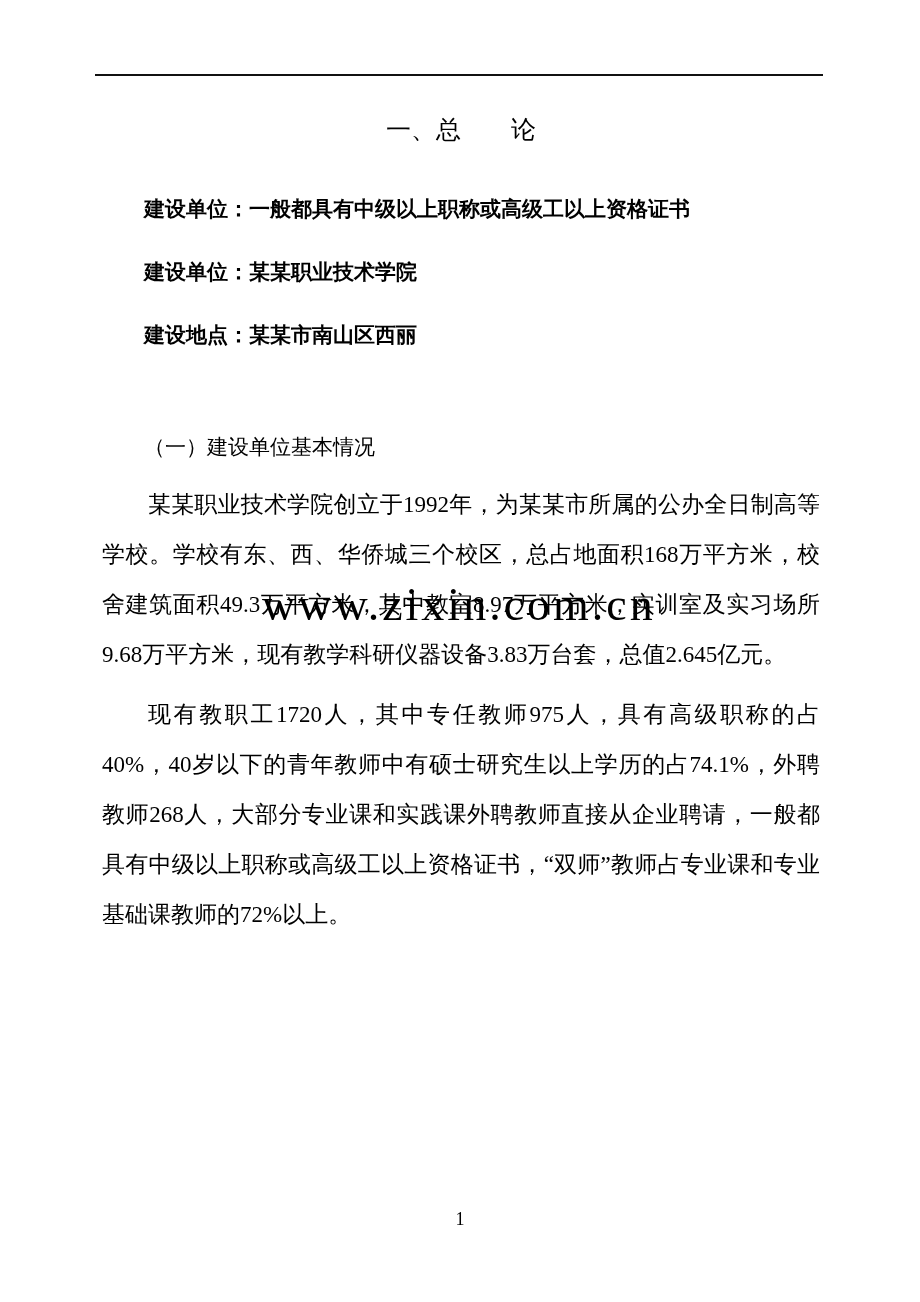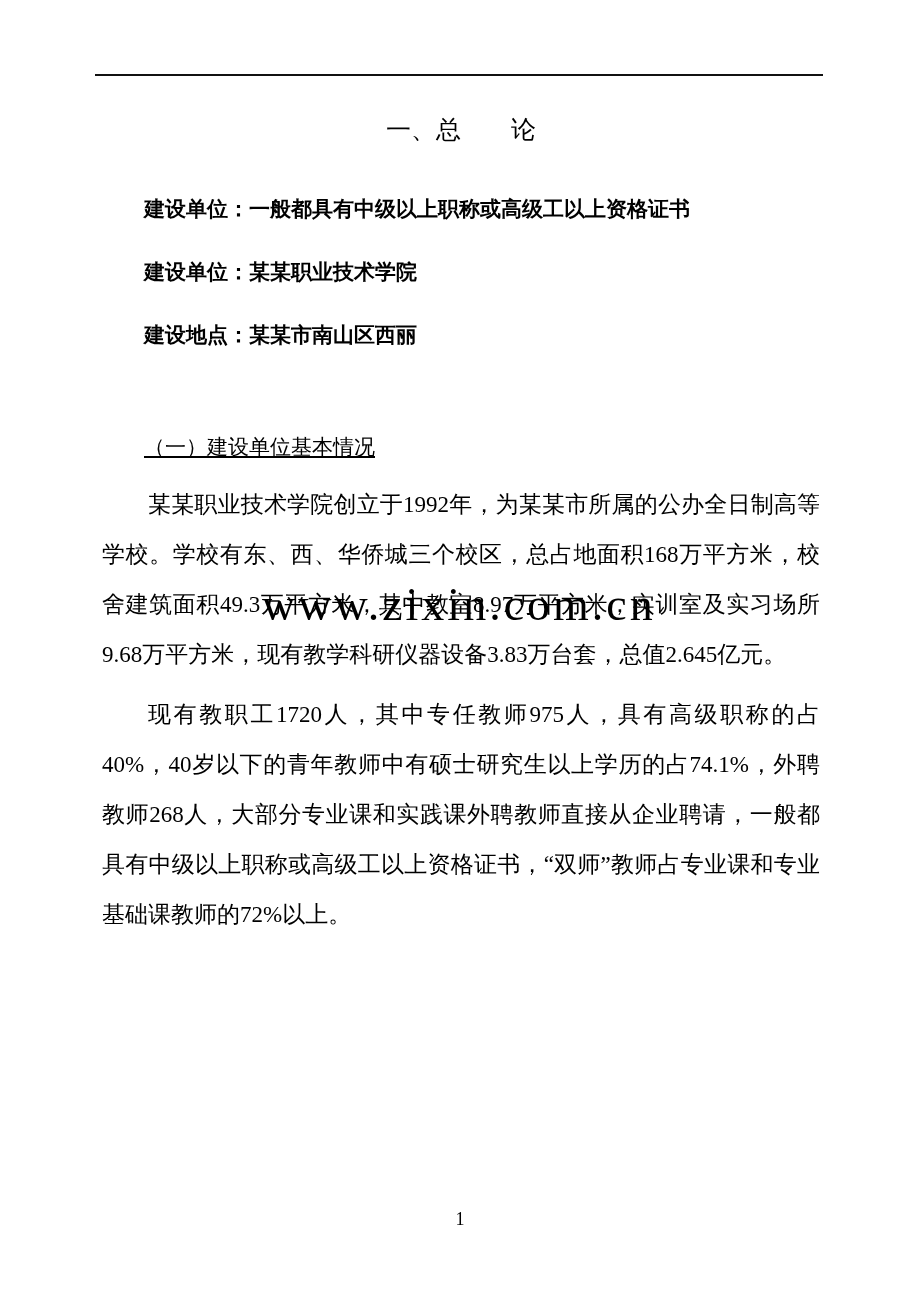--- a/index.html
+++ b/index.html
@@ -59,21 +59,20 @@
     line-height: 50px;
     text-indent: 2em;
     margin: 0 0 13px 0;
     white-space: nowrap;
   }
   .section-heading {
     font-size: 21px;
     line-height: 50px;
     text-indent: 2em;
     margin: 62px 0 8px 0;
-    text-decoration: underline;
   }
   .body-para {
     font-size: 23px;
     line-height: 50px;
     text-align: justify;
     text-indent: 2em;
     margin: 0 0 10px 0;
   }
   .page-number {
     position: absolute;

